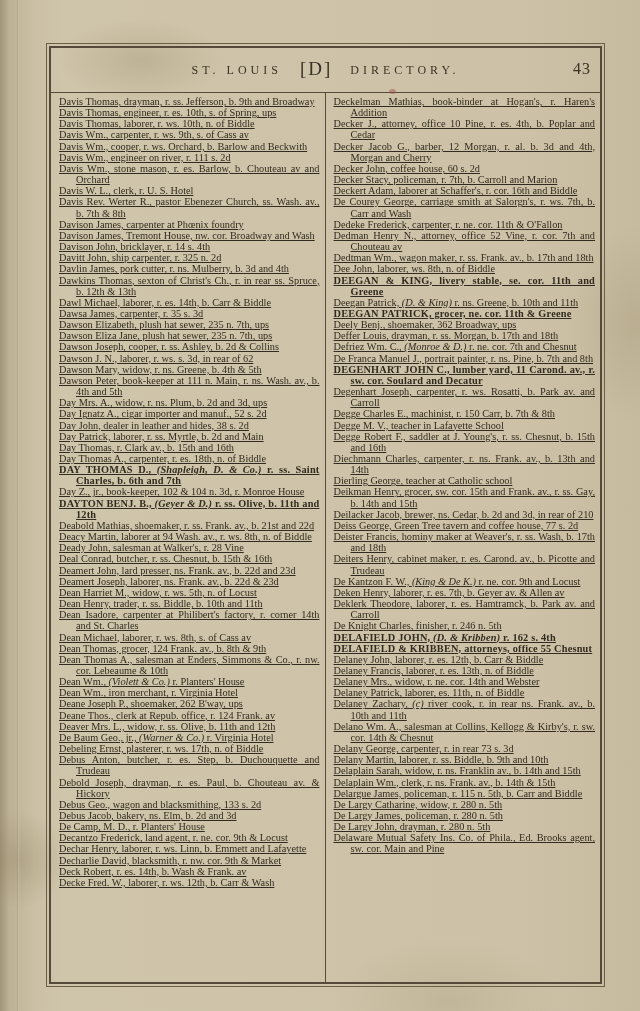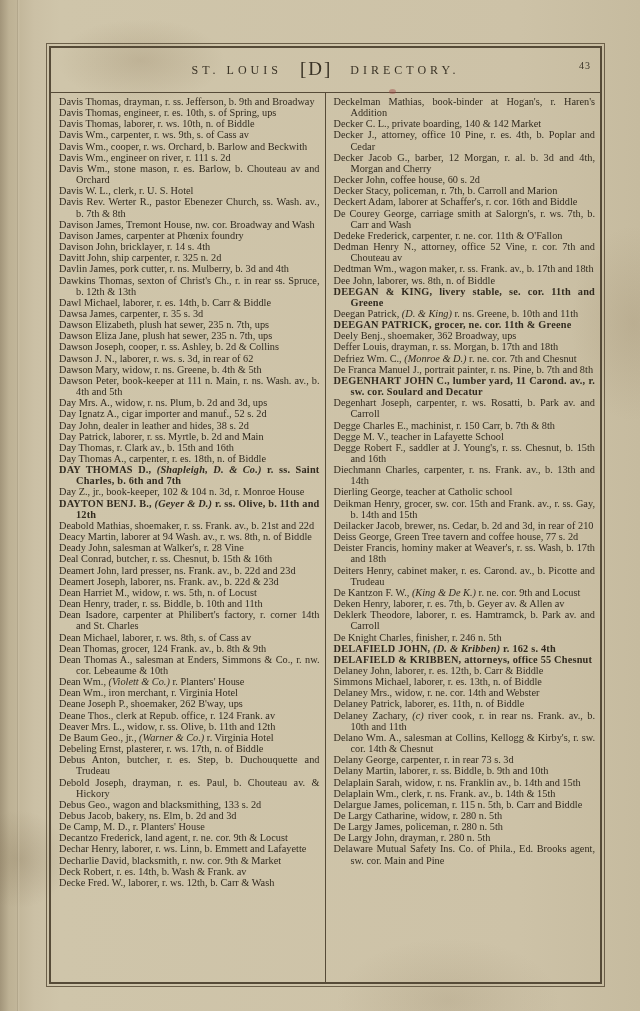--- a/index.html
+++ b/index.html
@@ -29,30 +29,31 @@
     border-bottom:1px solid #564b38;
   }
   .header-title{
     position:absolute;left:0;right:0;top:0;bottom:0;
     display:flex;align-items:center;justify-content:center;
     color:#3a3326;font-size:12px;letter-spacing:4px;white-space:nowrap;
   }
   .header-title .seg{margin:12px 9px;}
   .bracket-letter{font-size:19px;letter-spacing:2px;position:relative;top:-1px;}
   .pagenum{
-    position:absolute;right:9px;top:12px;font-size:10px;color:#3a3326;letter-spacing:1px;
+    position:absolute;right:9px;top:12px;font-size:16px;color:#3a3326;letter-spacing:1px;
   }
   .smudge{position:absolute;left:338px;top:41px;width:7px;height:5px;border-radius:50%;
     background:rgba(158,74,70,.45);}
   .columns{flex:1 1 auto;display:flex;overflow:hidden;}
   .col{
     width:50%;box-sizing:border-box;overflow:hidden;
     padding:3px 5px 2px 8px;
     color:#322b1f;font-size:10.3px;line-height:11.15px;
     text-align:justify;
+    text-decoration:underline;
   }
   .col-left{border-right:1px solid #564b38;}
   .entry{padding-left:17px;text-indent:-17px;}
   .entry.caps{font-weight:bold;letter-spacing:.2px;}
   .entry i{font-style:italic;}
 </style>
 </head>
 <body>
 
 <div class="crease"></div>
@@ -75,22 +76,22 @@
       <div class="col col-left">
           <div class="entry">Davis Thomas, drayman, r. ss. Jefferson, b. 9th and Broadway</div>
           <div class="entry">Davis Thomas, engineer, r. es. 10th, s. of Spring, ups</div>
           <div class="entry">Davis Thomas, laborer, r. ws. 10th, n. of Biddle</div>
           <div class="entry">Davis Wm., carpenter, r. ws. 9th, s. of Cass av</div>
           <div class="entry">Davis Wm., cooper, r. ws. Orchard, b. Barlow and Beckwith</div>
           <div class="entry">Davis Wm., engineer on river, r. 111 s. 2d</div>
           <div class="entry">Davis Wm., stone mason, r. es. Barlow, b. Chouteau av and Orchard</div>
           <div class="entry">Davis W. L., clerk, r. U. S. Hotel</div>
           <div class="entry">Davis Rev. Werter R., pastor Ebenezer Church, ss. Wash. av., b. 7th &amp; 8th</div>
+          <div class="entry">Davison James, carpenter at Phœnix foundry</div>
           <div class="entry">Davison James, Tremont House, nw. cor. Broadway and Wash</div>
-          <div class="entry">Davison James, carpenter at Phœnix foundry</div>
           <div class="entry">Davison John, bricklayer, r. 14 s. 4th</div>
           <div class="entry">Davitt John, ship carpenter, r. 325 n. 2d</div>
           <div class="entry">Davlin James, pork cutter, r. ns. Mulberry, b. 3d and 4th</div>
           <div class="entry">Dawkins Thomas, sexton of Christ's Ch., r. in rear ss. Spruce, b. 12th &amp; 13th</div>
           <div class="entry">Dawl Michael, laborer, r. es. 14th, b. Carr &amp; Biddle</div>
           <div class="entry">Dawsa James, carpenter, r. 35 s. 3d</div>
           <div class="entry">Dawson Elizabeth, plush hat sewer, 235 n. 7th, ups</div>
           <div class="entry">Dawson Eliza Jane, plush hat sewer, 235 n. 7th, ups</div>
           <div class="entry">Dawson Joseph, cooper, r. ss. Ashley, b. 2d &amp; Collins</div>
           <div class="entry">Dawson J. N., laborer, r. ws. s. 3d, in rear of 62</div>
@@ -130,21 +131,20 @@
           <div class="entry">Debus Jacob, bakery, ns. Elm, b. 2d and 3d</div>
           <div class="entry">De Camp, M. D., r. Planters' House</div>
           <div class="entry">Decantzo Frederick, land agent, r. ne. cor. 9th &amp; Locust</div>
           <div class="entry">Dechar Henry, laborer, r. ws. Linn, b. Emmett and Lafayette</div>
           <div class="entry">Decharlie David, blacksmith, r. nw. cor. 9th &amp; Market</div>
           <div class="entry">Deck Robert, r. es. 14th, b. Wash &amp; Frank. av</div>
           <div class="entry">Decke Fred. W., laborer, r. ws. 12th, b. Carr &amp; Wash</div>
         </div>
       <div class="col col-right">
           <div class="entry">Deckelman Mathias, book-binder at Hogan's, r. Haren's Addition</div>
-          <div class="entry">Decker C. L., private boarding, 140 &amp; 142 Market</div>
           <div class="entry">Decker J., attorney, office 10 Pine, r. es. 4th, b. Poplar and Cedar</div>
           <div class="entry">Decker Jacob G., barber, 12 Morgan, r. al. b. 3d and 4th, Morgan and Cherry</div>
           <div class="entry">Decker John, coffee house, 60 s. 2d</div>
           <div class="entry">Decker Stacy, policeman, r. 7th, b. Carroll and Marion</div>
           <div class="entry">Deckert Adam, laborer at Schaffer's, r. cor. 16th and Biddle</div>
           <div class="entry">De Courey George, carriage smith at Salorgn's, r. ws. 7th, b. Carr and Wash</div>
           <div class="entry">Dedeke Frederick, carpenter, r. ne. cor. 11th &amp; O'Fallon</div>
           <div class="entry">Dedman Henry N., attorney, office 52 Vine, r. cor. 7th and Chouteau av</div>
           <div class="entry">Dedtman Wm., wagon maker, r. ss. Frank. av., b. 17th and 18th</div>
           <div class="entry">Dee John, laborer, ws. 8th, n. of Biddle</div>
@@ -167,21 +167,21 @@
           <div class="entry">Deiss George, Green Tree tavern and coffee house, 77 s. 2d</div>
           <div class="entry">Deister Francis, hominy maker at Weaver's, r. ss. Wash, b. 17th and 18th</div>
           <div class="entry">Deiters Henry, cabinet maker, r. es. Carond. av., b. Picotte and Trudeau</div>
           <div class="entry">De Kantzon F. W., <i>(King &amp; De K.)</i> r. ne. cor. 9th and Locust</div>
           <div class="entry">Deken Henry, laborer, r. es. 7th, b. Geyer av. &amp; Allen av</div>
           <div class="entry">Deklerk Theodore, laborer, r. es. Hamtramck, b. Park av. and Carroll</div>
           <div class="entry">De Knight Charles, finisher, r. 246 n. 5th</div>
           <div class="entry caps">DELAFIELD JOHN, <i>(D. &amp; Kribben)</i> r. 162 s. 4th</div>
           <div class="entry caps">DELAFIELD &amp; KRIBBEN, attorneys, office 55 Chesnut</div>
           <div class="entry">Delaney John, laborer, r. es. 12th, b. Carr &amp; Biddle</div>
-          <div class="entry">Simmons Michael, laborer, r. es. 13th, n. of Biddle</div>
+          <div class="entry">Delaney Francis, laborer, r. es. 13th, n. of Biddle</div>
           <div class="entry">Delaney Mrs., widow, r. ne. cor. 14th and Webster</div>
           <div class="entry">Delaney Patrick, laborer, es. 11th, n. of Biddle</div>
           <div class="entry">Delaney Zachary, <i>(c)</i> river cook, r. in rear ns. Frank. av., b. 10th and 11th</div>
           <div class="entry">Delano Wm. A., salesman at Collins, Kellogg &amp; Kirby's, r. sw. cor. 14th &amp; Chesnut</div>
           <div class="entry">Delany George, carpenter, r. in rear 73 s. 3d</div>
           <div class="entry">Delany Martin, laborer, r. ss. Biddle, b. 9th and 10th</div>
           <div class="entry">Delaplain Sarah, widow, r. ns. Franklin av., b. 14th and 15th</div>
           <div class="entry">Delaplain Wm., clerk, r. ns. Frank. av., b. 14th &amp; 15th</div>
           <div class="entry">Delargue James, policeman, r. 115 n. 5th, b. Carr and Biddle</div>
           <div class="entry">De Largy Catharine, widow, r. 280 n. 5th</div>

